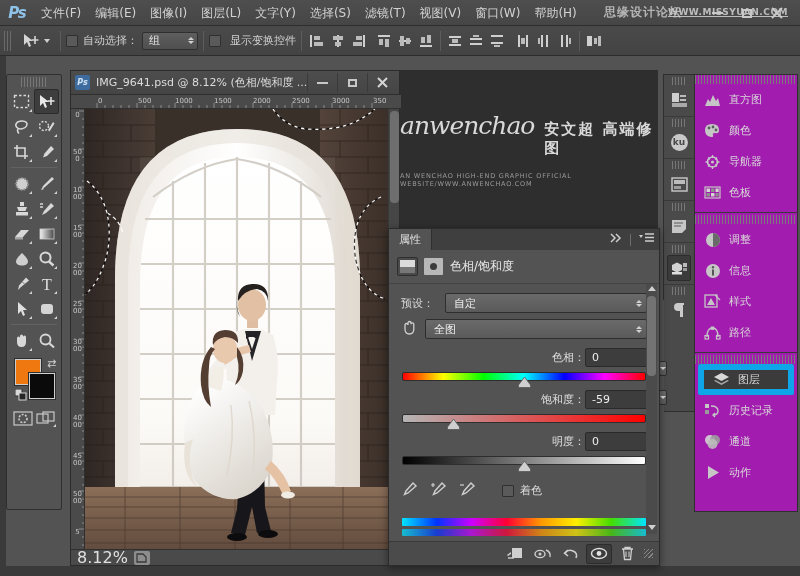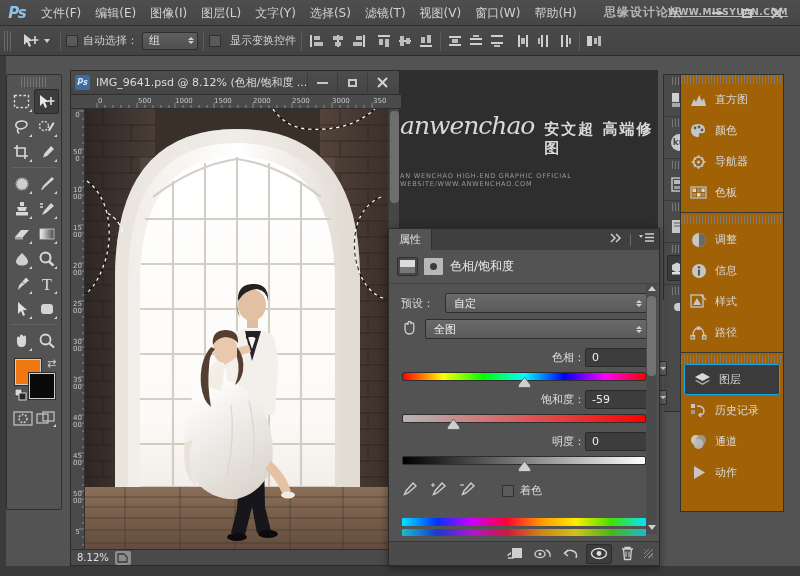--- a/index.html
+++ b/index.html
@@ -124,21 +124,21 @@
             line-height:7px; word-break:break-all; left:2px; }
   .canvas-area {
     position:absolute; left:14px; top:38px; width:305px; height:444px;
     background:#2c2c2c; overflow:hidden;
   }
   .doc-status {
     position:absolute; left:0; bottom:0; width:330px; height:16px;
     background:#4a4a4a; border-top:1px solid #2f2f2f; display:flex; align-items:center;
     padding-left:6px; gap:6px;
   }
-  .zoomtxt { font-size:10px; color:#e0e0e0; }
+  .zoomtxt { font-size:16px; color:#e0e0e0; }
   .scrollbar-v { position:absolute; right:0; top:38px; width:11px; height:444px; background:#464646;
                  border-left:1px solid #3a3a3a; }
   .scroll-thumb-v { position:absolute; left:1px; top:2px; width:9px; height:92px;
                     background:#6e6e6e; border-radius:4px; }
   .scroll-thumb-v2 { position:absolute; left:1px; bottom:2px; width:9px; height:40px;
                     background:#6e6e6e; border-radius:4px; }
 
   
   .photo { position:absolute; left:0; top:0; width:305px; height:450px; }
   .ants { position:absolute; pointer-events:none; }
@@ -223,28 +223,28 @@
     position:absolute; right:105px; top:74px; width:32px; height:338px;
     background:#4a4a4a; border:1px solid #2f2f2f;
   }
   .dn-group { border-bottom:1px solid #3a3a3a; padding-bottom:3px; }
   .dn-grip { height:8px; background:repeating-linear-gradient(to right,#777 0 1px,transparent 1px 3px);
              background-repeat:repeat-x; background-position:center; margin:2px 8px; }
   .dn-item { height:26px; display:flex; align-items:center; justify-content:center; }
   .dn-item.on { background:#3b3b3b; border:1px solid #2c2c2c; border-radius:2px; margin:0 3px; }
 
   .dock-wide {
-    position:absolute; right:16px; top:74px; width:104px; height:438px;
-    background:#a16207; border:1px solid #2f2f2f;
+    position:absolute; right:2px; top:74px; width:104px; height:438px;
+    background:#a21caf; border:1px solid #2f2f2f;
   }
   .dw-grip { height:9px; background:repeating-linear-gradient(to right,#7a7a7a 0 1px,transparent 1px 3px);
              background-repeat:repeat-x; background-position:center; }
   .dw-group { border-bottom:1px solid #383838; padding-bottom:4px; margin-bottom:2px; }
   .dw-item { height:31px; display:flex; align-items:center; gap:8px; padding-left:9px; cursor:default; }
-  .dw-item.on { background:#3b3b3b; border:1px solid #0ea5e9; border-radius:2px; margin:0 3px; }
+  .dw-item.on { background:#3b3b3b; border:6px solid #0ea5e9; border-radius:2px; margin:0 3px; }
   .dw-label { font-size:11px; color:#d8d8d8; }
   .dw-ico { width:17px; height:17px; display:flex; align-items:center; justify-content:center; }
 
   
   .layers-peek { position:absolute; left:646px; top:300px; width:18px; height:200px;
                  background:#535353; border-left:1px solid #2f2f2f; }
   .peek-row { display:flex; align-items:center; gap:2px; font-size:9px; color:#d0d0d0;
               height:20px; padding-left:1px; }
   .peek-dd { width:13px; height:15px; background:linear-gradient(#6c6c6c,#5a5a5a);
              border:1px solid #2e2e2e; border-radius:2px; display:flex;

